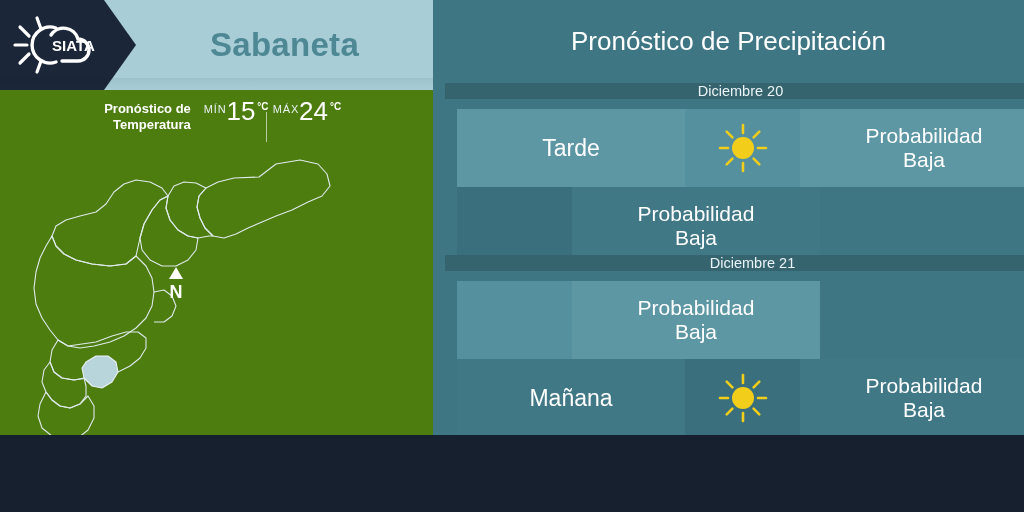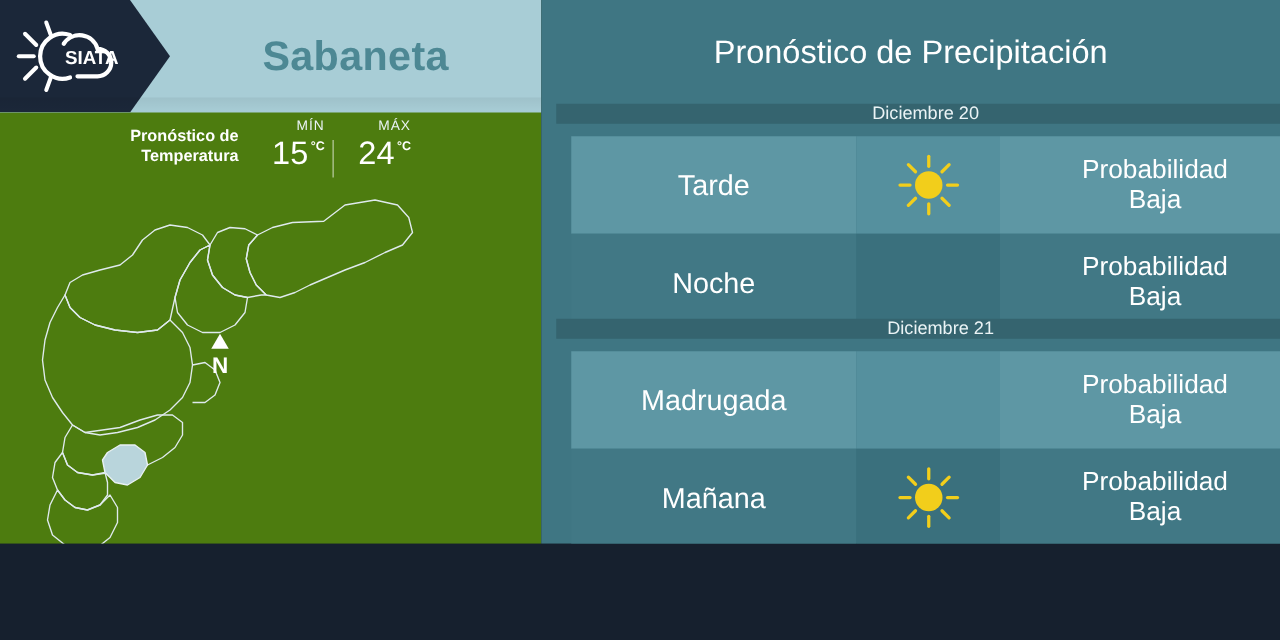--- a/index.html
+++ b/index.html
@@ -36,21 +36,21 @@
 
   .temp-wrap{
     position:absolute;left:0;top:96px;width:433px;height:70px;
     display:flex;align-items:flex-start;justify-content:center;
   }
   .temp-label{
     color:#ffffff;font-size:13px;font-weight:bold;line-height:1.25;
     text-align:right;padding-top:5px;
   }
   .temp-vals{display:flex;align-items:flex-start;margin-left:13px;}
-  .temp-col{display:flex;flex-direction:column;align-items:flex-end;width:56px;}
+  .temp-col{display:flex;flex-direction:row;align-items:center;width:56px;}
   .temp-cap{color:#e9f3f5;font-size:11px;letter-spacing:.8px;line-height:1;}
   .temp-num-row{display:flex;align-items:flex-start;margin-top:3px;}
   .temp-num{color:#ffffff;font-size:26px;line-height:.95;}
   .temp-unit{color:#ffffff;font-size:10px;font-weight:bold;margin-left:2px;margin-top:2px;}
   .temp-sep{
     width:1px;height:30px;background:rgba(255,255,255,.6);
     margin:16px 6px 0 6px;
   }
 
   .map-wrap{position:absolute;left:0;top:150px;width:433px;height:285px;}
@@ -214,38 +214,36 @@
       </div>
       <div class="cell-side cell-prob">
         <div>
           <div>Probabilidad</div>
           <div>Baja</div>
         </div>
       </div>
     </div>
 
     <div class="fc-row dark" style="top:187px;">
-      <div class="cell-side cell-period">Noche</div>
       <div class="cell-icon">
         <svg width="50" height="50" viewBox="0 0 50 50">
           <path d="M33 4 A21 21 0 1 0 33 46 A17 17 0 0 1 33 4 Z" fill="#eef0ea"></path>
         </svg>
       </div>
       <div class="cell-side cell-prob">
         <div>
           <div>Probabilidad</div>
           <div>Baja</div>
         </div>
       </div>
     </div>
 
     <div class="date-band" style="top:255px;padding-left:12px;">Diciembre 21</div>
 
     <div class="fc-row light" style="top:281px;">
-      <div class="cell-side cell-period">Madrugada</div>
       <div class="cell-icon">
         <svg width="50" height="50" viewBox="0 0 50 50">
           <path d="M33 4 A21 21 0 1 0 33 46 A17 17 0 0 1 33 4 Z" fill="#eef0ea"></path>
         </svg>
       </div>
       <div class="cell-side cell-prob">
         <div>
           <div>Probabilidad</div>
           <div>Baja</div>
         </div>

